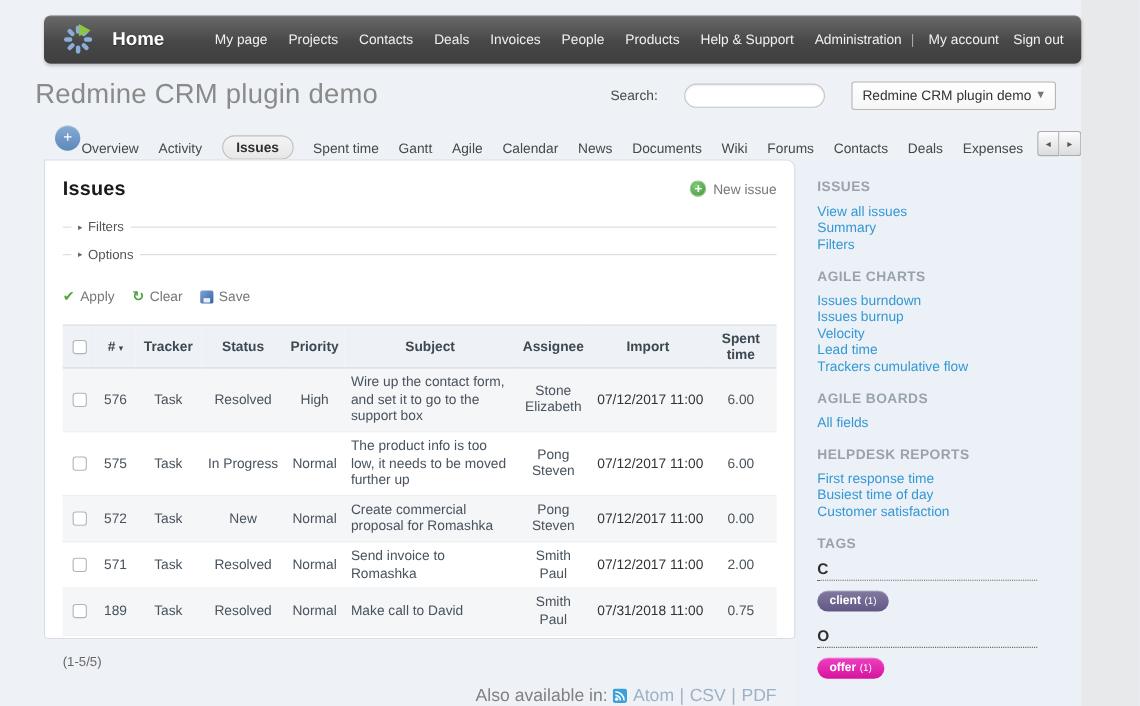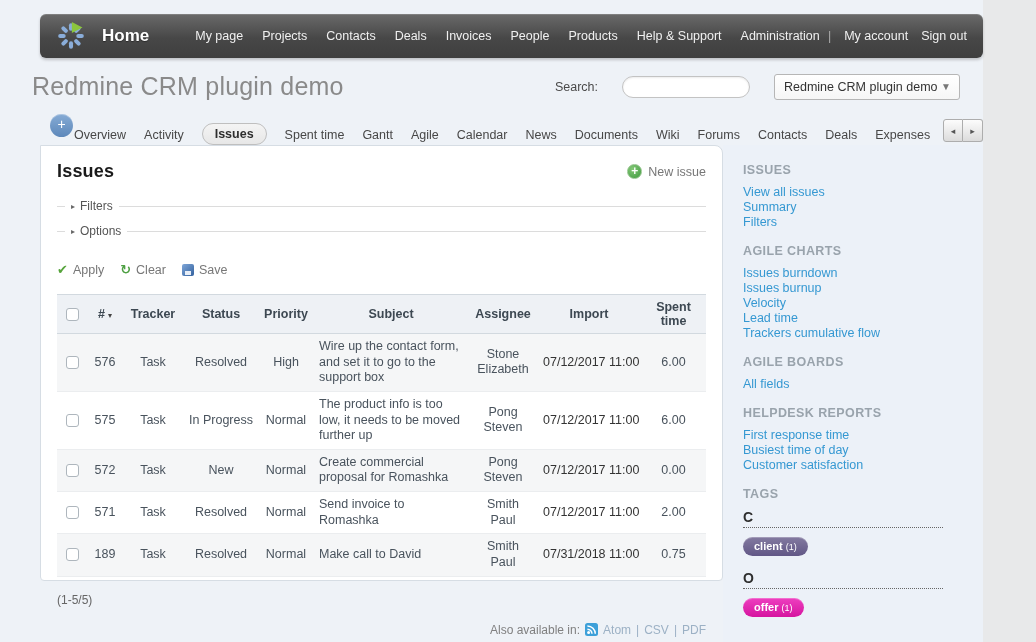--- a/index.html
+++ b/index.html
@@ -112,21 +112,21 @@
   table.issues td.subject { text-align:left; }
   table.issues td.updated { white-space:nowrap; color:#333; }
   tr.odd { background:#f5f6f7; }
   .cbx {
     appearance:none; -webkit-appearance:none; width:13px; height:13px;
     border:1px solid #aeb6bd; border-radius:3px; background:#fff; cursor:pointer; vertical-align:middle;
   }
   .sort-ind { font-size:8px; color:#444; margin-left:3px; }
 
   .pagination { margin-top:16px; color:#666; font-size:12px; }
-  .also-row { margin-top:16px; text-align:right; color:#808080; font-size:12px;
+  .also-row { margin-top:16px; text-align:right; color:#808080; font-size:16px;
     display:flex; justify-content:flex-end; align-items:center; gap:5px; }
   .also-row a { color:#9cb1c5; text-decoration:none; cursor:pointer; }
   .fmt-sep { color:#9cb1c5; }
 
   
   .sidebar { flex:1; background:#ecf1f8; padding:16px 0 0 20px; overflow:hidden; }
   .sb-heading { color:#99a3ac; font-weight:bold; font-size:12.5px; letter-spacing:.4px; margin:14px 0 8px; }
   .sb-heading.first { margin-top:2px; }
   .sb-link { display:block; color:#3598d2; text-decoration:none; line-height:15px; cursor:pointer; }
   .tag-letter {

